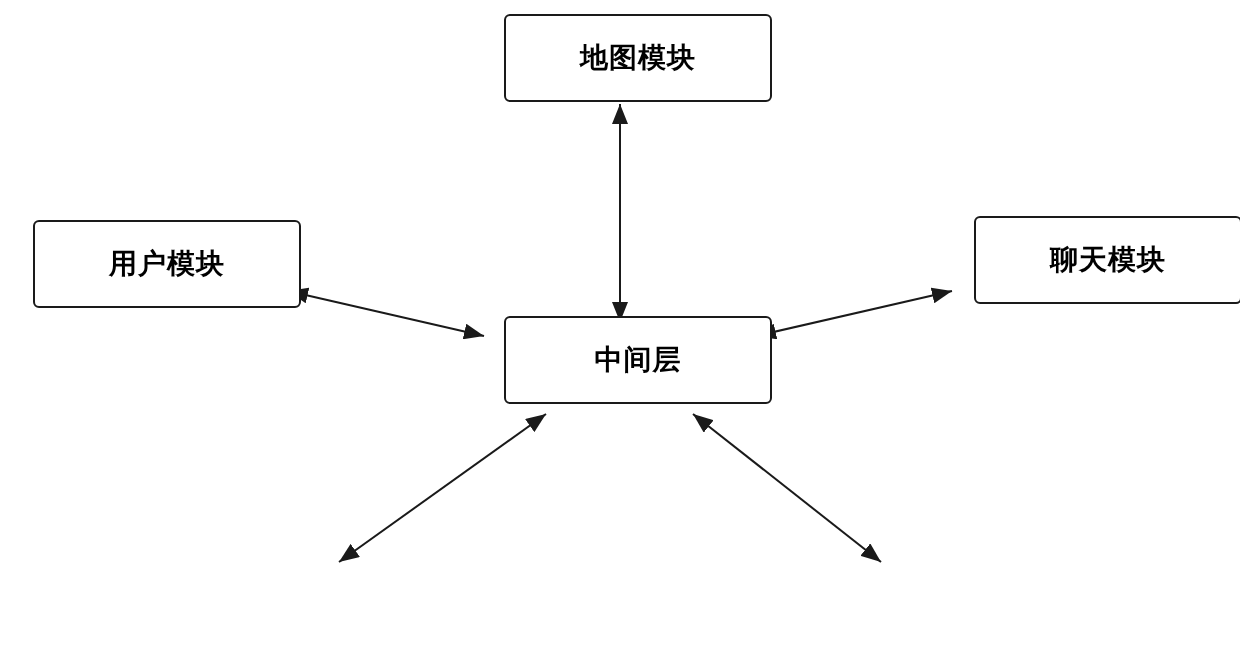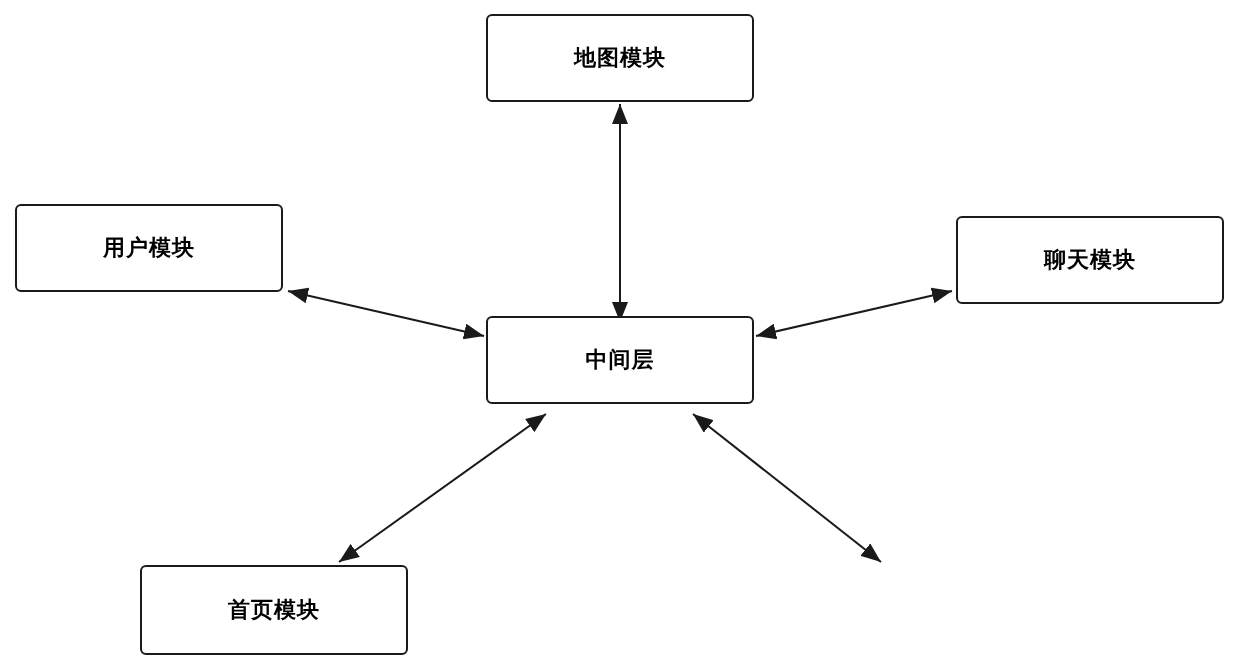--- a/index.html
+++ b/index.html
@@ -24,28 +24,29 @@
   }
   .node {
     position: absolute;
     box-sizing: border-box;
     background: #ffffff;
     border: 2px solid #1a1a1a;
     border-radius: 6px;
     display: flex;
     align-items: center;
     justify-content: center;
-    font-size: 22px;
+    font-size: 28px;
     font-weight: bold;
     color: #000000;
     letter-spacing: 1px;
     white-space: nowrap;
+    margin-left: 18px;
   }
   .node-map      { left: 486px; top: 14px;  width: 268px; height: 88px; }
-  .node-user     { left: 15px;  top: 204px; width: 268px; height: 88px; text-align: center; }
+  .node-user     { left: 15px;  top: 220px; width: 268px; height: 88px; text-align: center; }
   .node-chat     { left: 956px; top: 216px; width: 268px; height: 88px; }
   .node-middle   { left: 486px; top: 316px; width: 268px; height: 88px; }
   .node-home     { left: 140px; top: 565px; width: 268px; height: 90px; }
   .node-settings { left: 806px; top: 565px; width: 268px; height: 90px; }
 </style>
 </head>
 <body>
 
 <div class="canvas">
 
@@ -71,18 +72,15 @@
   </div>
 
   <div class="node node-chat">
     <span>聊天模块</span>
   </div>
 
   <div class="node node-middle">
     <span>中间层</span>
   </div>
 
-  <div class="node node-home">
-    <span>首页模块</span>
-  </div>
 
 
 </div>
 
 </body></html>

